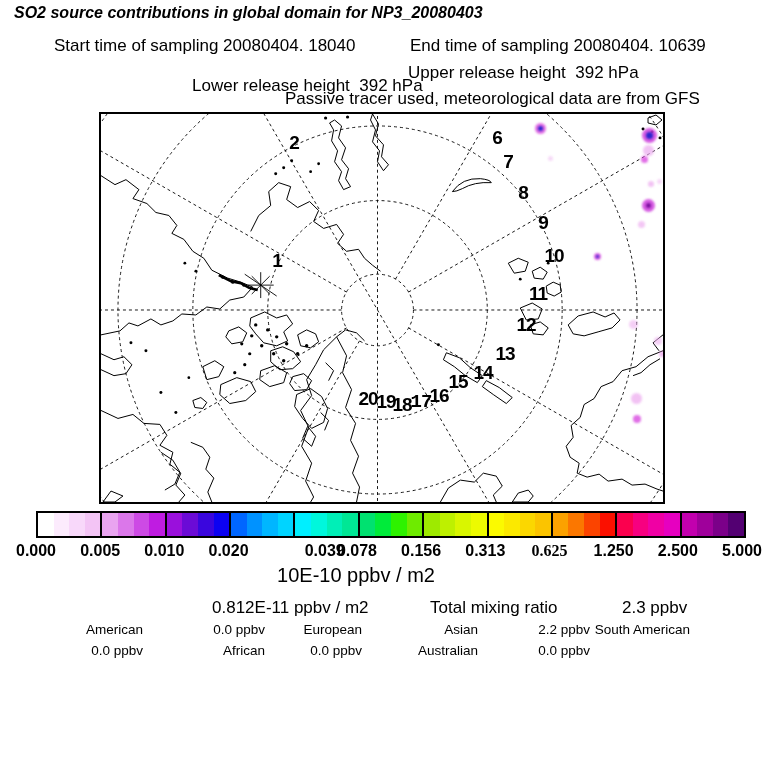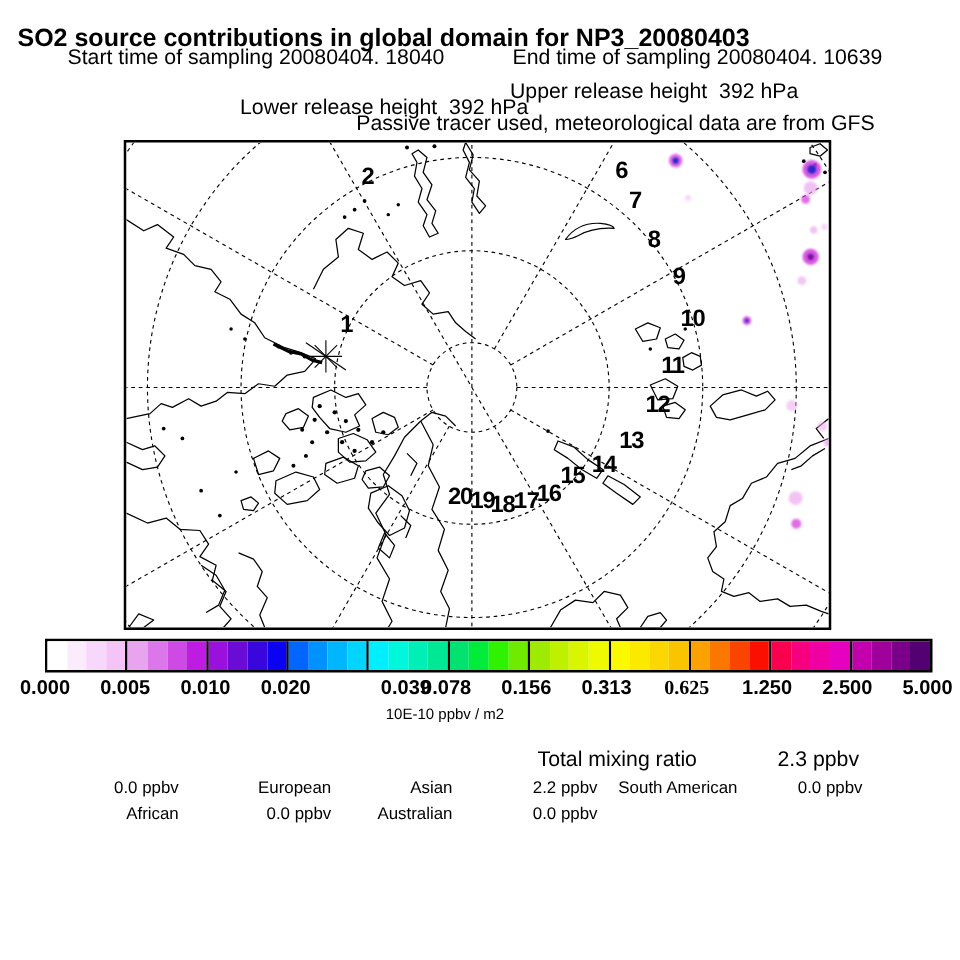--- a/index.html
+++ b/index.html
@@ -1,37 +1,37 @@
 <!DOCTYPE html>
 <html><head>
 <meta charset="utf-8">
 <style>
   html,body{margin:0;padding:0;background:#fff;}
   .canvas{position:relative;width:768px;height:768px;background:#ffffff;
           font-family:"Liberation Sans",sans-serif;color:#000;overflow:hidden;}
   .abs{position:absolute;white-space:pre;}
-  .title{top:20px;left:14px;font-size:20px;font-weight:bold;}
+  .title{top:4px;left:14px;font-size:16px;font-weight:bold;font-style:italic;}
   .h17{font-size:17px;}
   
   .map{position:absolute;left:99px;top:112px;width:562px;height:388px;
        border:2px solid #000;background:#fff;overflow:hidden;}
   .layer{position:absolute;left:0;top:0;width:100%;height:100%;}
   .patch{position:absolute;border-radius:50%;filter:blur(1px);}
   .traj{position:absolute;transform:translate(-50%,-50%);font-size:19px;
         font-weight:bold;letter-spacing:-1px;line-height:1;}
   
   .cbar{position:absolute;left:36px;top:511px;width:710px;height:27px;
         border:2px solid #000;box-sizing:border-box;display:flex;background:#fff;}
   .cb-seg{flex:1;display:flex;border-right:2px solid #000;}
   .cb-seg:last-child{border-right:none;}
   .cb-cell{flex:1;}
   .cb-ticks{position:absolute;left:36px;top:542px;width:706px;height:18px;}
   .cb-tick{position:absolute;transform:translateX(-50%);font-size:16px;
            font-weight:bold;white-space:nowrap;top:0;}
-  .cb-unit{position:absolute;left:0;top:564px;width:712px;text-align:center;font-size:12px;}
+  .cb-unit{position:absolute;left:0;top:564px;width:712px;text-align:center;font-size:20px;}
   
   .f1{top:598px;font-size:17px;}
   .region-grid{position:absolute;left:0;top:619px;width:700px;
                display:grid;grid-template-columns:143px 122px 97px 116px 112px 100px;
                font-size:13.5px;line-height:21px;}
   .region-grid div{text-align:right;white-space:pre;}
 </style>
 </head>
 <body>
 
@@ -277,23 +277,25 @@
       <span class="cb-tick" style="left: 45.4545%;">0.078</span>
       <span class="cb-tick" style="left: 54.5455%;">0.156</span>
       <span class="cb-tick" style="left: 63.6364%;">0.313</span>
       <span class="cb-tick" style="left: 72.7273%; font-family: Liberation Serif, serif;">0.625</span>
       <span class="cb-tick" style="left: 81.8182%;">1.250</span>
       <span class="cb-tick" style="left: 90.9091%;">2.500</span>
       <span class="cb-tick" style="left: 100%;">5.000</span>
     </div>
   <div class="cb-unit">10E-10 ppbv / m2</div>
 
+  <span class="abs f1" style="left:212px">0.812E-11 ppbv / m2</span>
   <span class="abs f1" style="left:430px">Total mixing ratio</span>
   <span class="abs f1" style="left:622px">2.3 ppbv</span>
   <div class="region-grid" id="region-grid">
+      <div>American</div>
       <div>0.0 ppbv</div>
       <div>European</div>
       <div>Asian</div>
       <div>2.2 ppbv</div>
       <div>South American</div>
       <div>0.0 ppbv</div>
       <div>African</div>
       <div>0.0 ppbv</div>
       <div>Australian</div>
       <div>0.0 ppbv</div>

